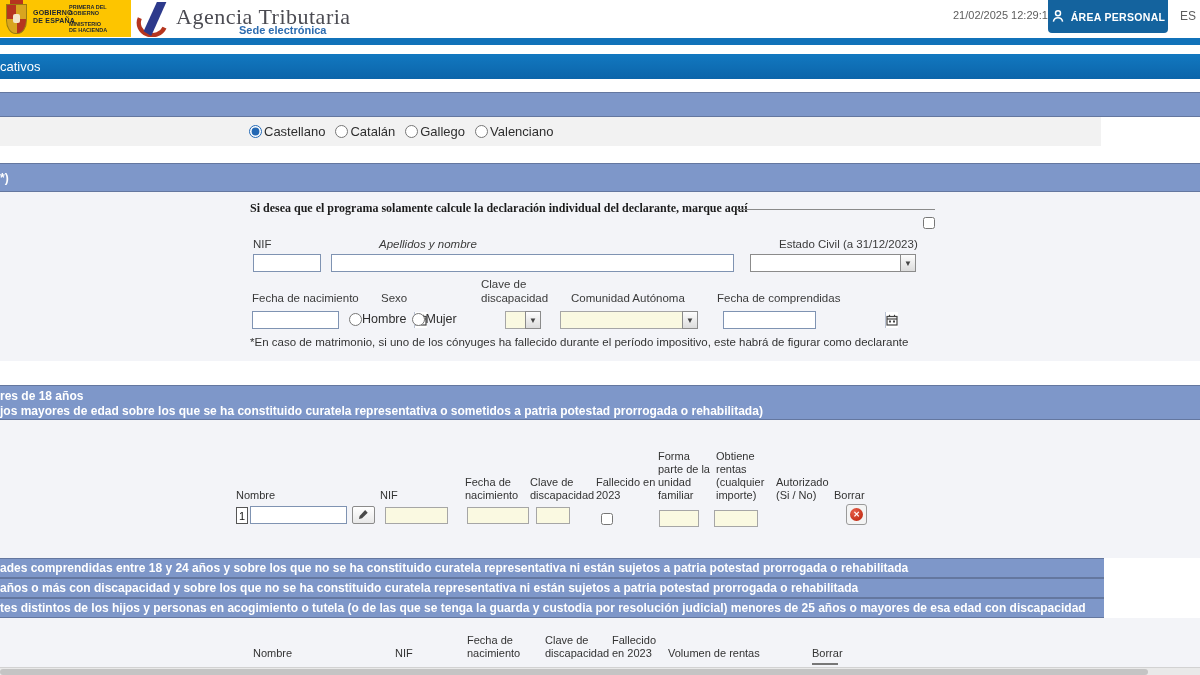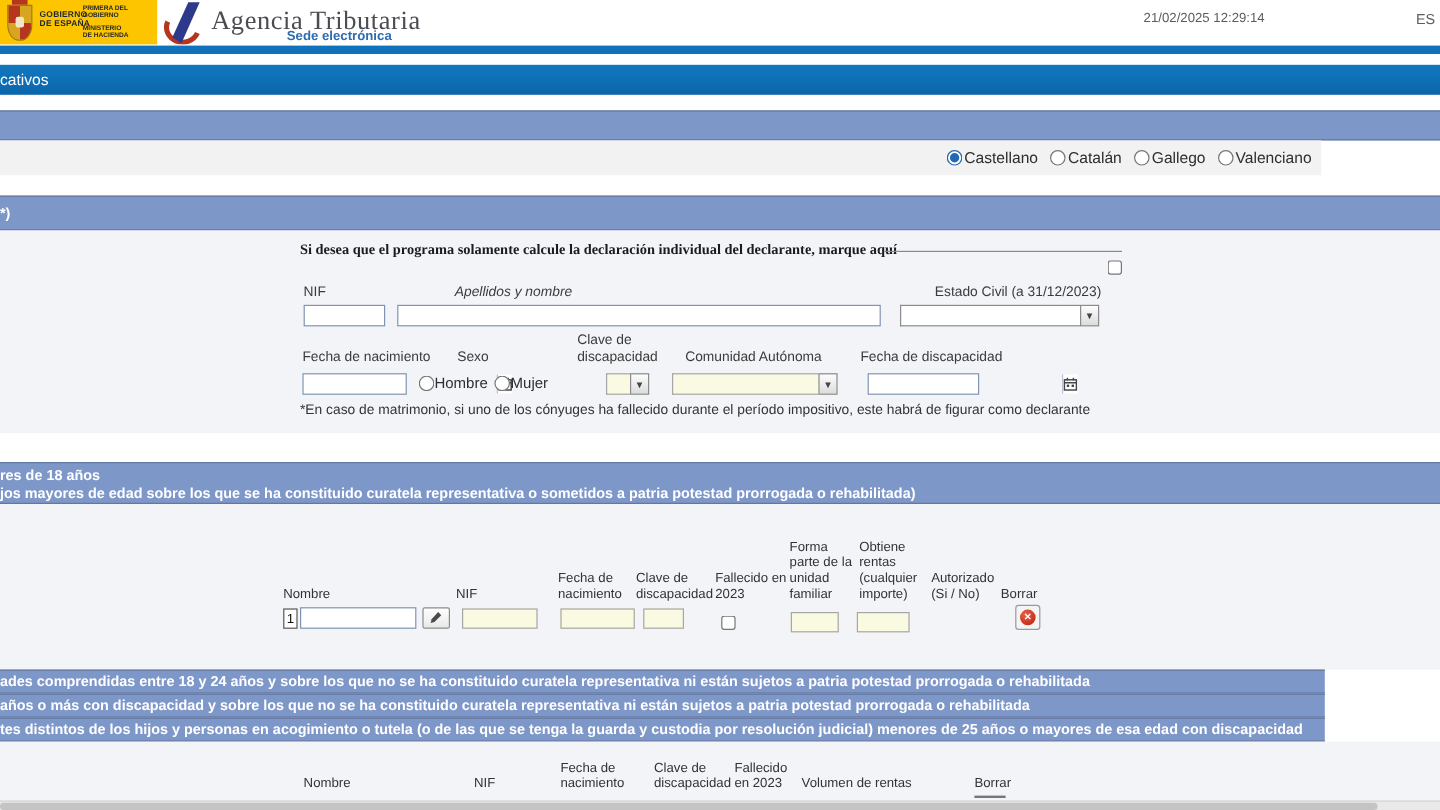--- a/index.html
+++ b/index.html
@@ -38,21 +38,21 @@
   .slate { background:#7e97c9; border-top:1px solid #64779f; border-bottom:1px solid #64779f;
            color:#fff; font-weight:bold; font-size:12px; }
   .slate .ln { line-height:15px; white-space:nowrap; }
   .bar-idioma { left:0; top:92px; width:1200px; height:25px; }
   .bar-declarante { left:0; top:163px; width:1200px; height:29px; display:flex; align-items:center; }
   .bar-minors { left:0; top:385px; width:1200px; height:35px; padding-top:3px; }
   .bar-sec { left:0; width:1104px; height:20px; display:flex; align-items:center; }
 
   
   .row-radios { left:0; top:117px; width:1101px; height:29px; background:#f2f2f2;
-                display:flex; align-items:center; font-size:13px; color:#2e2e2e;justify-content:flex-end; }
+                display:flex; align-items:center; font-size:13px; color:#2e2e2e; }
   .radios-group { margin-left:249px; display:flex; align-items:center; gap:2px; }
   .radios-group label { margin-right:8px; cursor:pointer; }
   input[type=radio], input[type=checkbox] { accent-color:#2368b4; }
 
   .area-declarante { left:0; top:192px; width:1200px; height:169px; background:#f3f4f8; }
   .area-table1 { left:0; top:420px; width:1200px; height:138px; background:#f3f4f8; }
   .area-table2 { left:0; top:618px; width:1200px; height:49px; background:#f3f4f8; }
 
   .boldnote { left:250px; top:201px; font-size:12px; font-weight:bold; color:#1c1c1c;font-family:Liberation Serif, serif; }
   .leader { left:737px; top:200px; width:198px; height:10px; border-bottom:1px solid #8a8a8a; }
@@ -126,20 +126,29 @@
       <svg width="38" height="36" viewBox="0 0 40 36">
         <path d="M4 17 A 13 12 0 1 0 30 27" fill="none" stroke="#b5351f" stroke-width="4.5"></path>
         <polygon points="22,0 32,0 16,36 8,31" fill="#2d3a8c"></polygon>
       </svg>
     </div>
     <div class="abs at-name">Agencia Tributaria</div>
     <div class="abs at-sede">Sede electrónica</div>
 
     <div class="abs timestamp">21/02/2025 12:29:14</div>
 
+    <button class="abs area-btn">
+      <span>
+        <svg width="14" height="14" viewBox="0 0 14 14">
+          <circle cx="7" cy="4.3" r="2.5" fill="none" stroke="#fff" stroke-width="1.5"></circle>
+          <path d="M2.4 12.6 a4.7 4.7 0 0 1 9.2 0" fill="none" stroke="#fff" stroke-width="1.5"></path>
+        </svg>
+      </span>
+      <span>ÁREA PERSONAL</span>
+    </button>
 
     <div class="abs lang-code">ES</div>
   </div>
 
   <div class="abs blue-rule"></div>
 
   <div class="abs navbar">
     <span>cativos</span>
   </div>
 
@@ -177,21 +186,21 @@
   <div class="combo" style="left:750px; top:254px; width:166px;">
     <div class="field"></div>
     <div class="arrow">▼</div>
   </div>
 
   <div class="flabel" style="left:252px; top:292px;">Fecha de nacimiento</div>
   <div class="flabel" style="left:381px; top:292px;">Sexo</div>
   <div class="flabel" style="left:481px; top:278px;">Clave de
 discapacidad</div>
   <div class="flabel" style="left:571px; top:292px;">Comunidad Autónoma</div>
-  <div class="flabel" style="left:717px; top:292px;">Fecha de discapacidad</div>
+  <div class="flabel" style="left:717px; top:292px;">Fecha de comprendidas</div>
 
   <div class="datefield" style="left:252px; top:311px; width:87px;">
     <input class="din" value="" style="">
     <div class="cal">
       <svg width="12" height="12" viewBox="0 0 12 12">
         <rect x="1" y="2.5" width="10" height="8.5" fill="none" stroke="#444" stroke-width="1.2"></rect>
         <line x1="1" y1="5" x2="11" y2="5" stroke="#444" stroke-width="1.2"></line>
         <line x1="3.5" y1="0.8" x2="3.5" y2="3" stroke="#444" stroke-width="1.2"></line>
         <line x1="8.5" y1="0.8" x2="8.5" y2="3" stroke="#444" stroke-width="1.2"></line>
         <rect x="3" y="6.5" width="2" height="2" fill="#444"></rect>

